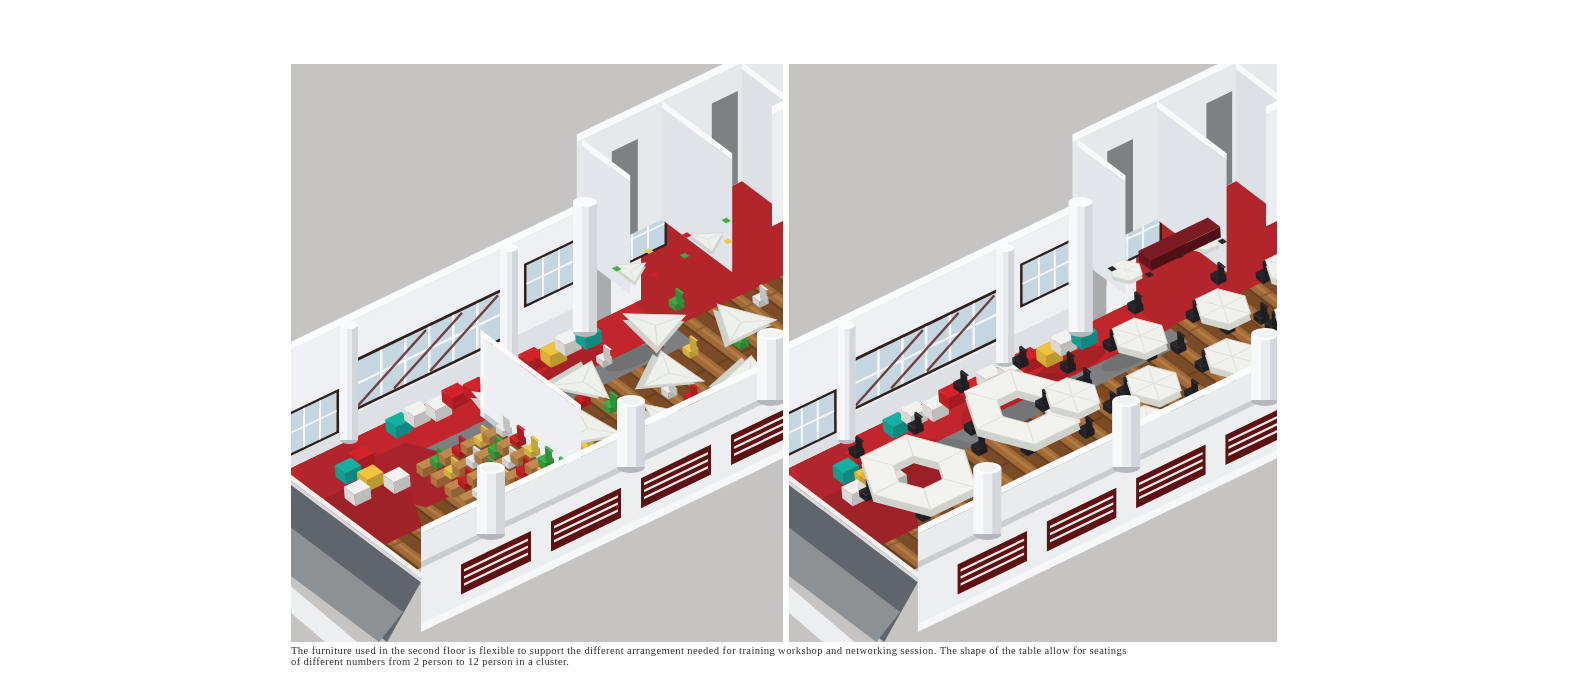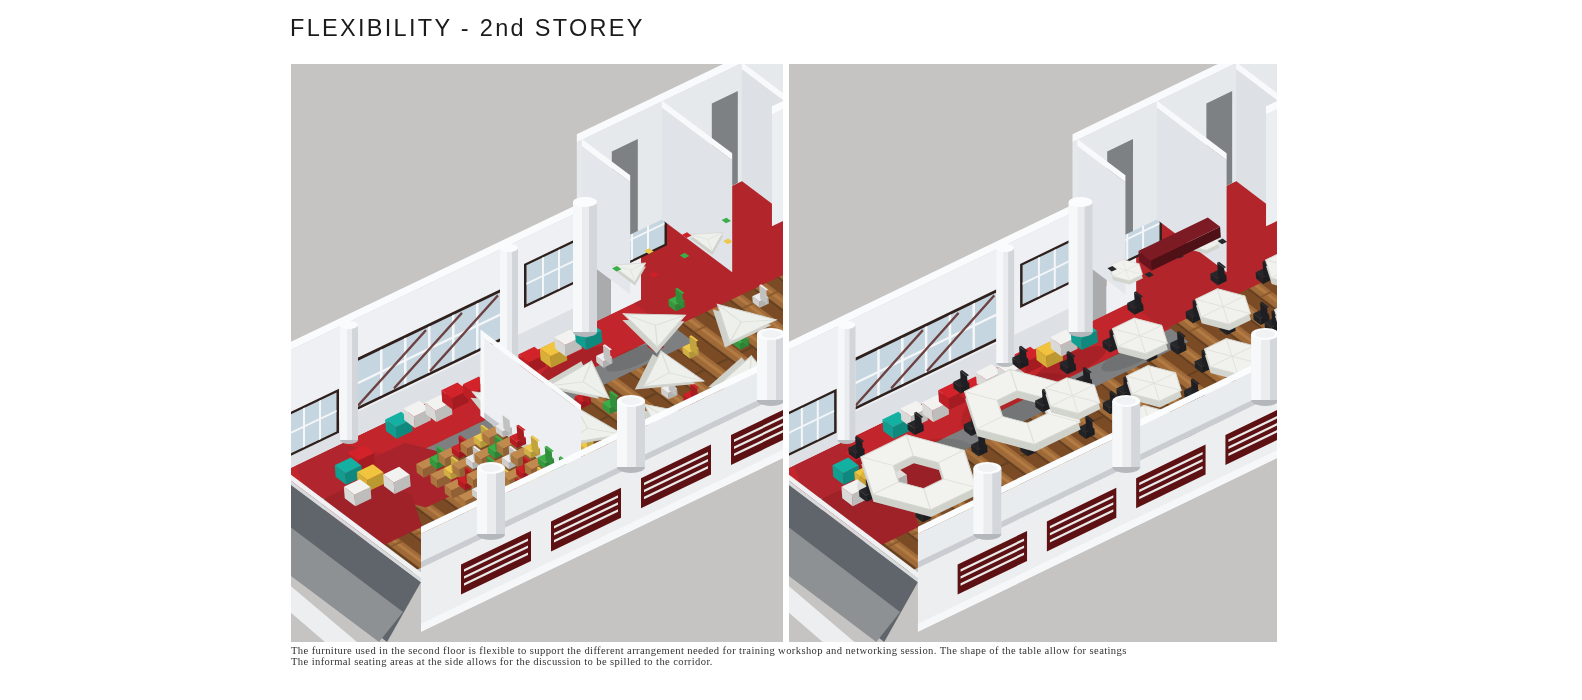--- a/index.html
+++ b/index.html
@@ -392,32 +392,31 @@
       <use href="#hex" transform="translate(460,130)"></use>
       <use href="#chair" x="433" y="34" style="color:#26272b"></use>
           <use href="#chair" x="479" y="10" style="color:#26272b"></use>
       <use href="#hex" transform="translate(465,40)"></use>
     </g>
   </g>
 </defs>
 </svg>
 
 <div class="page">
-  <h1 class="title">FLEXIBILITY - 2nd STOREY</h1>
 
   <div class="figures">
     <svg class="panel left" viewBox="0 0 492 578" preserveAspectRatio="none" role="img">
       <use href="#scene-back"></use>
       <use href="#left-furniture"></use>
       <use href="#scene-front"></use>
     </svg>
     <svg class="panel right" viewBox="0 0 492 578" preserveAspectRatio="none" role="img">
       <use href="#scene-back"></use>
       <use href="#right-furniture"></use>
       <use href="#scene-front"></use>
     </svg>
   </div>
 
   <div class="caption">
     <div>The furniture used in the second floor is flexible to support the different arrangement needed for training workshop and networking session. The shape of the table allow for seatings</div>
-    <div>The informal seating areas at the side allows for the discussion to be spilled to the corridor.</div>
+    <div>of different numbers from 2 person to 12 person in a cluster.</div>
   </div>
 </div>
 
 </body></html>

